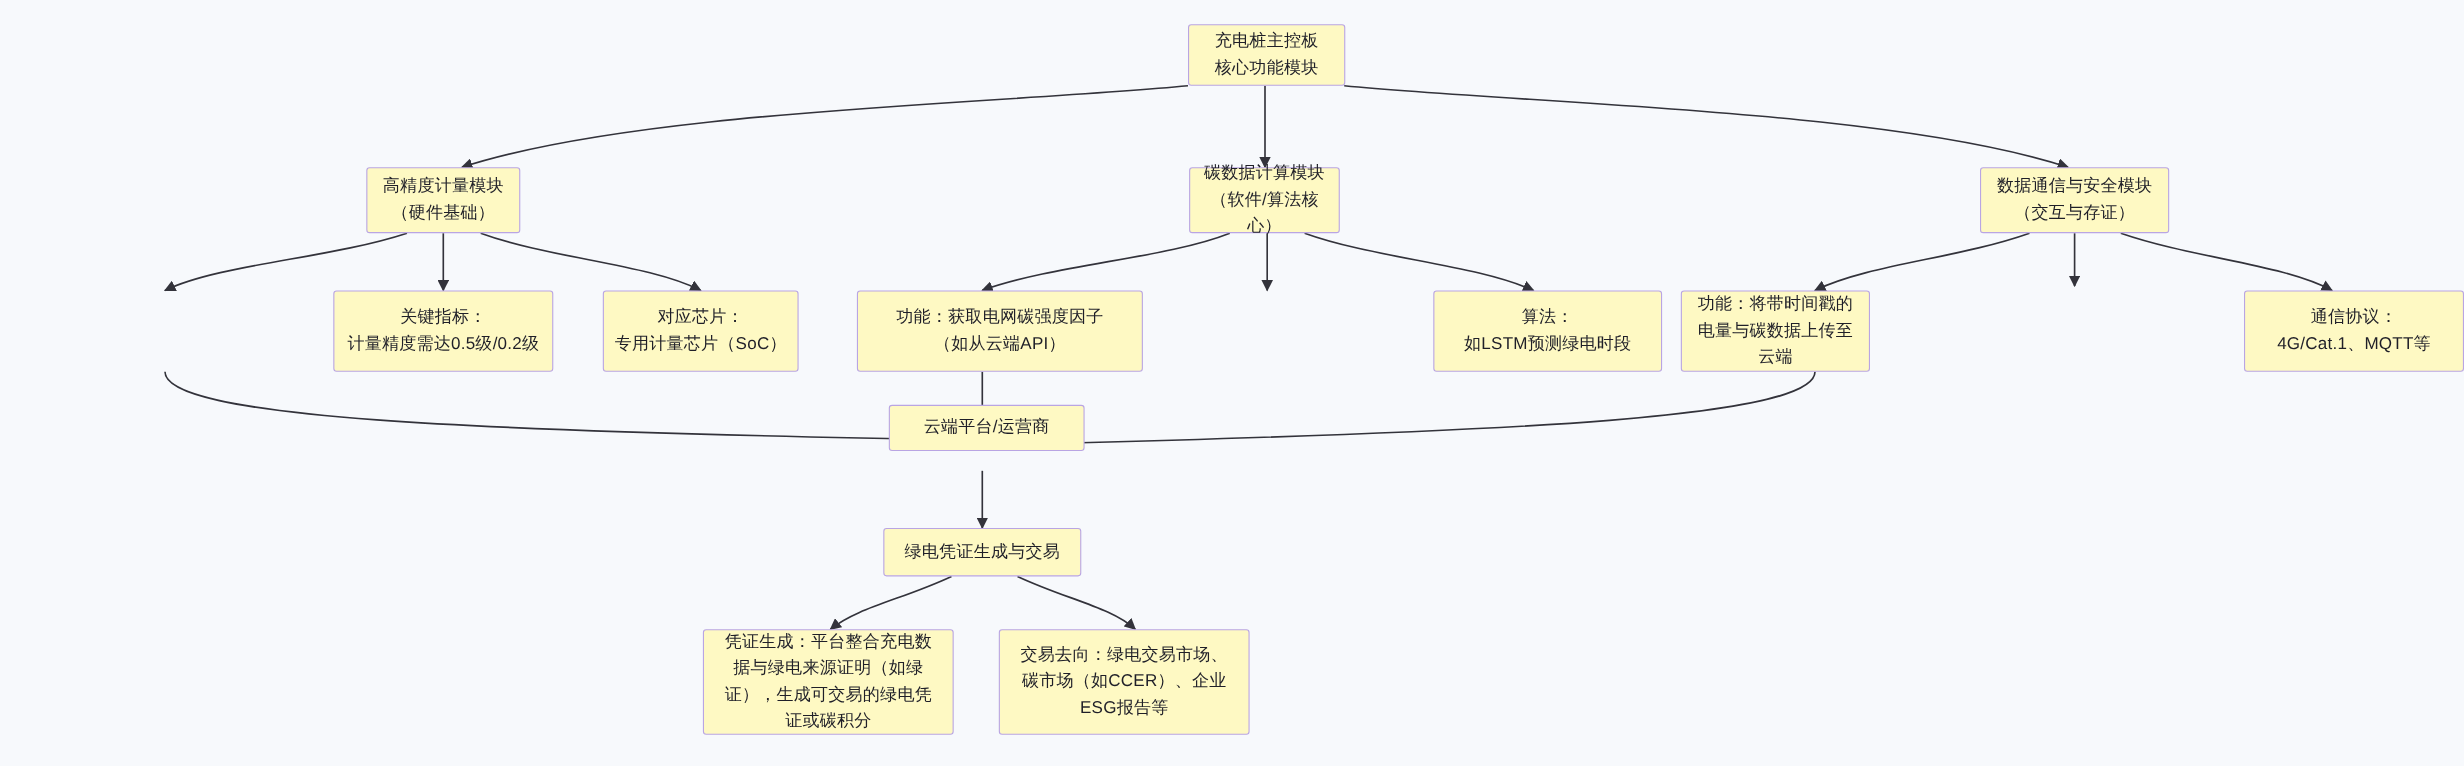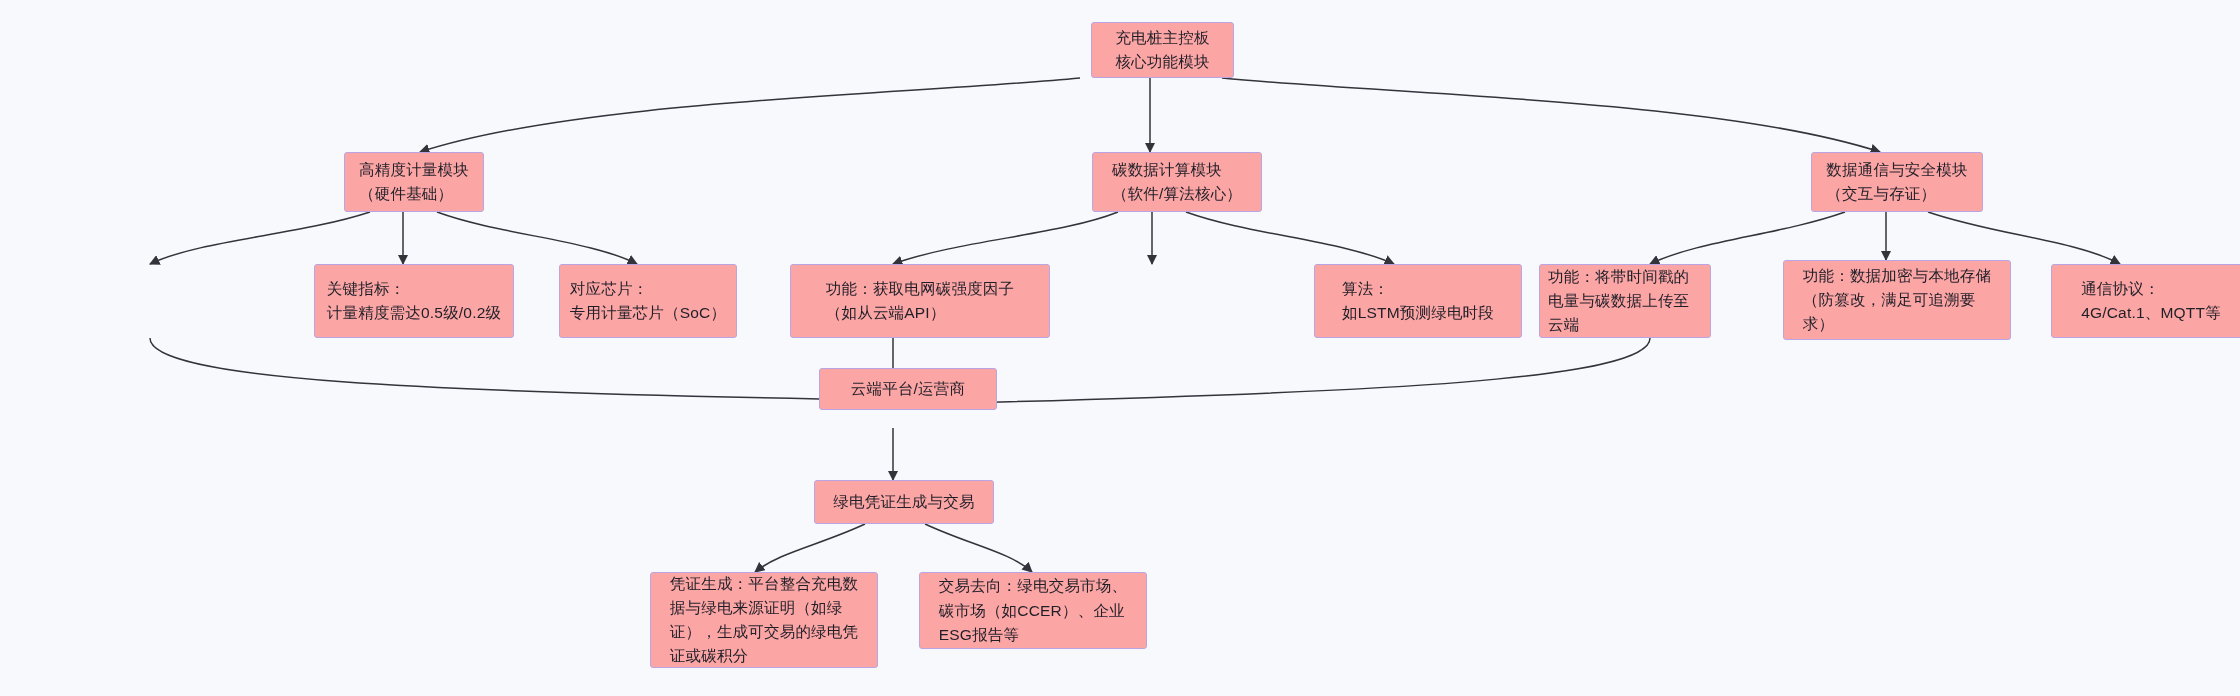--- a/index.html
+++ b/index.html
@@ -7,32 +7,31 @@
     width:2240px;height:696px;
     background:#f7f9fc;
     font-family:"Liberation Sans","DejaVu Sans",sans-serif;
     overflow:hidden;
   }
   #stage{position:relative;width:2240px;height:696px;}
   svg#edges{position:absolute;left:0;top:0;width:2240px;height:696px;}
   .node{
     position:absolute;
     box-sizing:border-box;
-    background:#fca5a5;
+    background:#fef9c3;
     border:1px solid #b9a5e3;
     border-radius:3px;
     display:flex;align-items:center;justify-content:center;
-    text-align:left;
+    text-align:center;
     color:#1f1f28;
     font-size:15.5px;
     line-height:1.55;
     letter-spacing:.2px;
     white-space:pre-line;
     padding:4px 8px;
-    margin-left:11px;
   }
   .edge{fill:none;stroke:#33333b;stroke-width:1.5px;}
 </style>
 </head>
 <body>
 
 <div id="stage">
 
   <svg id="edges" viewBox="0 0 2240 696">
     <defs>
@@ -65,48 +64,45 @@
 
     <path class="edge" d="M 865 524 C 820 545, 780 552, 755 572" marker-end="url(#arrow)"></path>
     <path class="edge" d="M 925 524 C 970 545, 1010 552, 1032 572" marker-end="url(#arrow)"></path>
   </svg>
 
   <div class="node" style="left:1080px;top:22px;width:143px;height:56px;">充电桩主控板
 核心功能模块</div>
 
   <div class="node" style="left:333px;top:152px;width:140px;height:60px;">高精度计量模块
 （硬件基础）</div>
-  <div class="node" style="left:1081px;top:152px;width:170px;height:60px;">碳数据计算模块
+  <div class="node" style="left:1081px;top:152px;width:137px;height:60px;">碳数据计算模块
 （软件/算法核心）</div>
   <div class="node" style="left:1800px;top:152px;width:172px;height:60px;">数据通信与安全模块
 （交互与存证）</div>
 
   <div class="node" style="left:303px;top:264px;width:200px;height:74px;">关键指标：
 计量精度需达0.5级/0.2级</div>
   <div class="node" style="left:548px;top:264px;width:178px;height:74px;">对应芯片：
 专用计量芯片（SoC）</div>
 
   <div class="node" style="left:779px;top:264px;width:260px;height:74px;">功能：获取电网碳强度因子
 （如从云端API）</div>
   <div class="node" style="left:1303px;top:264px;width:208px;height:74px;">算法：
 如LSTM预测绿电时段</div>
 
   <div class="node" style="left:1528px;top:264px;width:172px;height:74px;">功能：将带时间戳的
 电量与碳数据上传至云端</div>
-  <div class="node" style="left:1772px;top:260px;width:228px;height:80px;">功能：数据加密与本地存储
-（防篡改，满足可追溯要
-求）</div>
   <div class="node" style="left:2040px;top:264px;width:200px;height:74px;">通信协议：
 4G/Cat.1、MQTT等</div>
 
   <div class="node" style="left:808px;top:368px;width:178px;height:42px;">云端平台/运营商</div>
 
   <div class="node" style="left:803px;top:480px;width:180px;height:44px;">绿电凭证生成与交易</div>
 
   <div class="node" style="left:639px;top:572px;width:228px;height:96px;">凭证生成：平台整合充电数
 据与绿电来源证明（如绿
 证），生成可交易的绿电凭
 证或碳积分</div>
-  <div class="node" style="left:908px;top:572px;width:228px;height:77px;">交易去向：绿电交易市场、
+  <div class="node" style="left:908px;top:572px;width:228px;height:96px;">交易去向：绿电交易市场、
 碳市场（如CCER）、企业
 ESG报告等</div>
 
 </div>
 
 </body></html>

